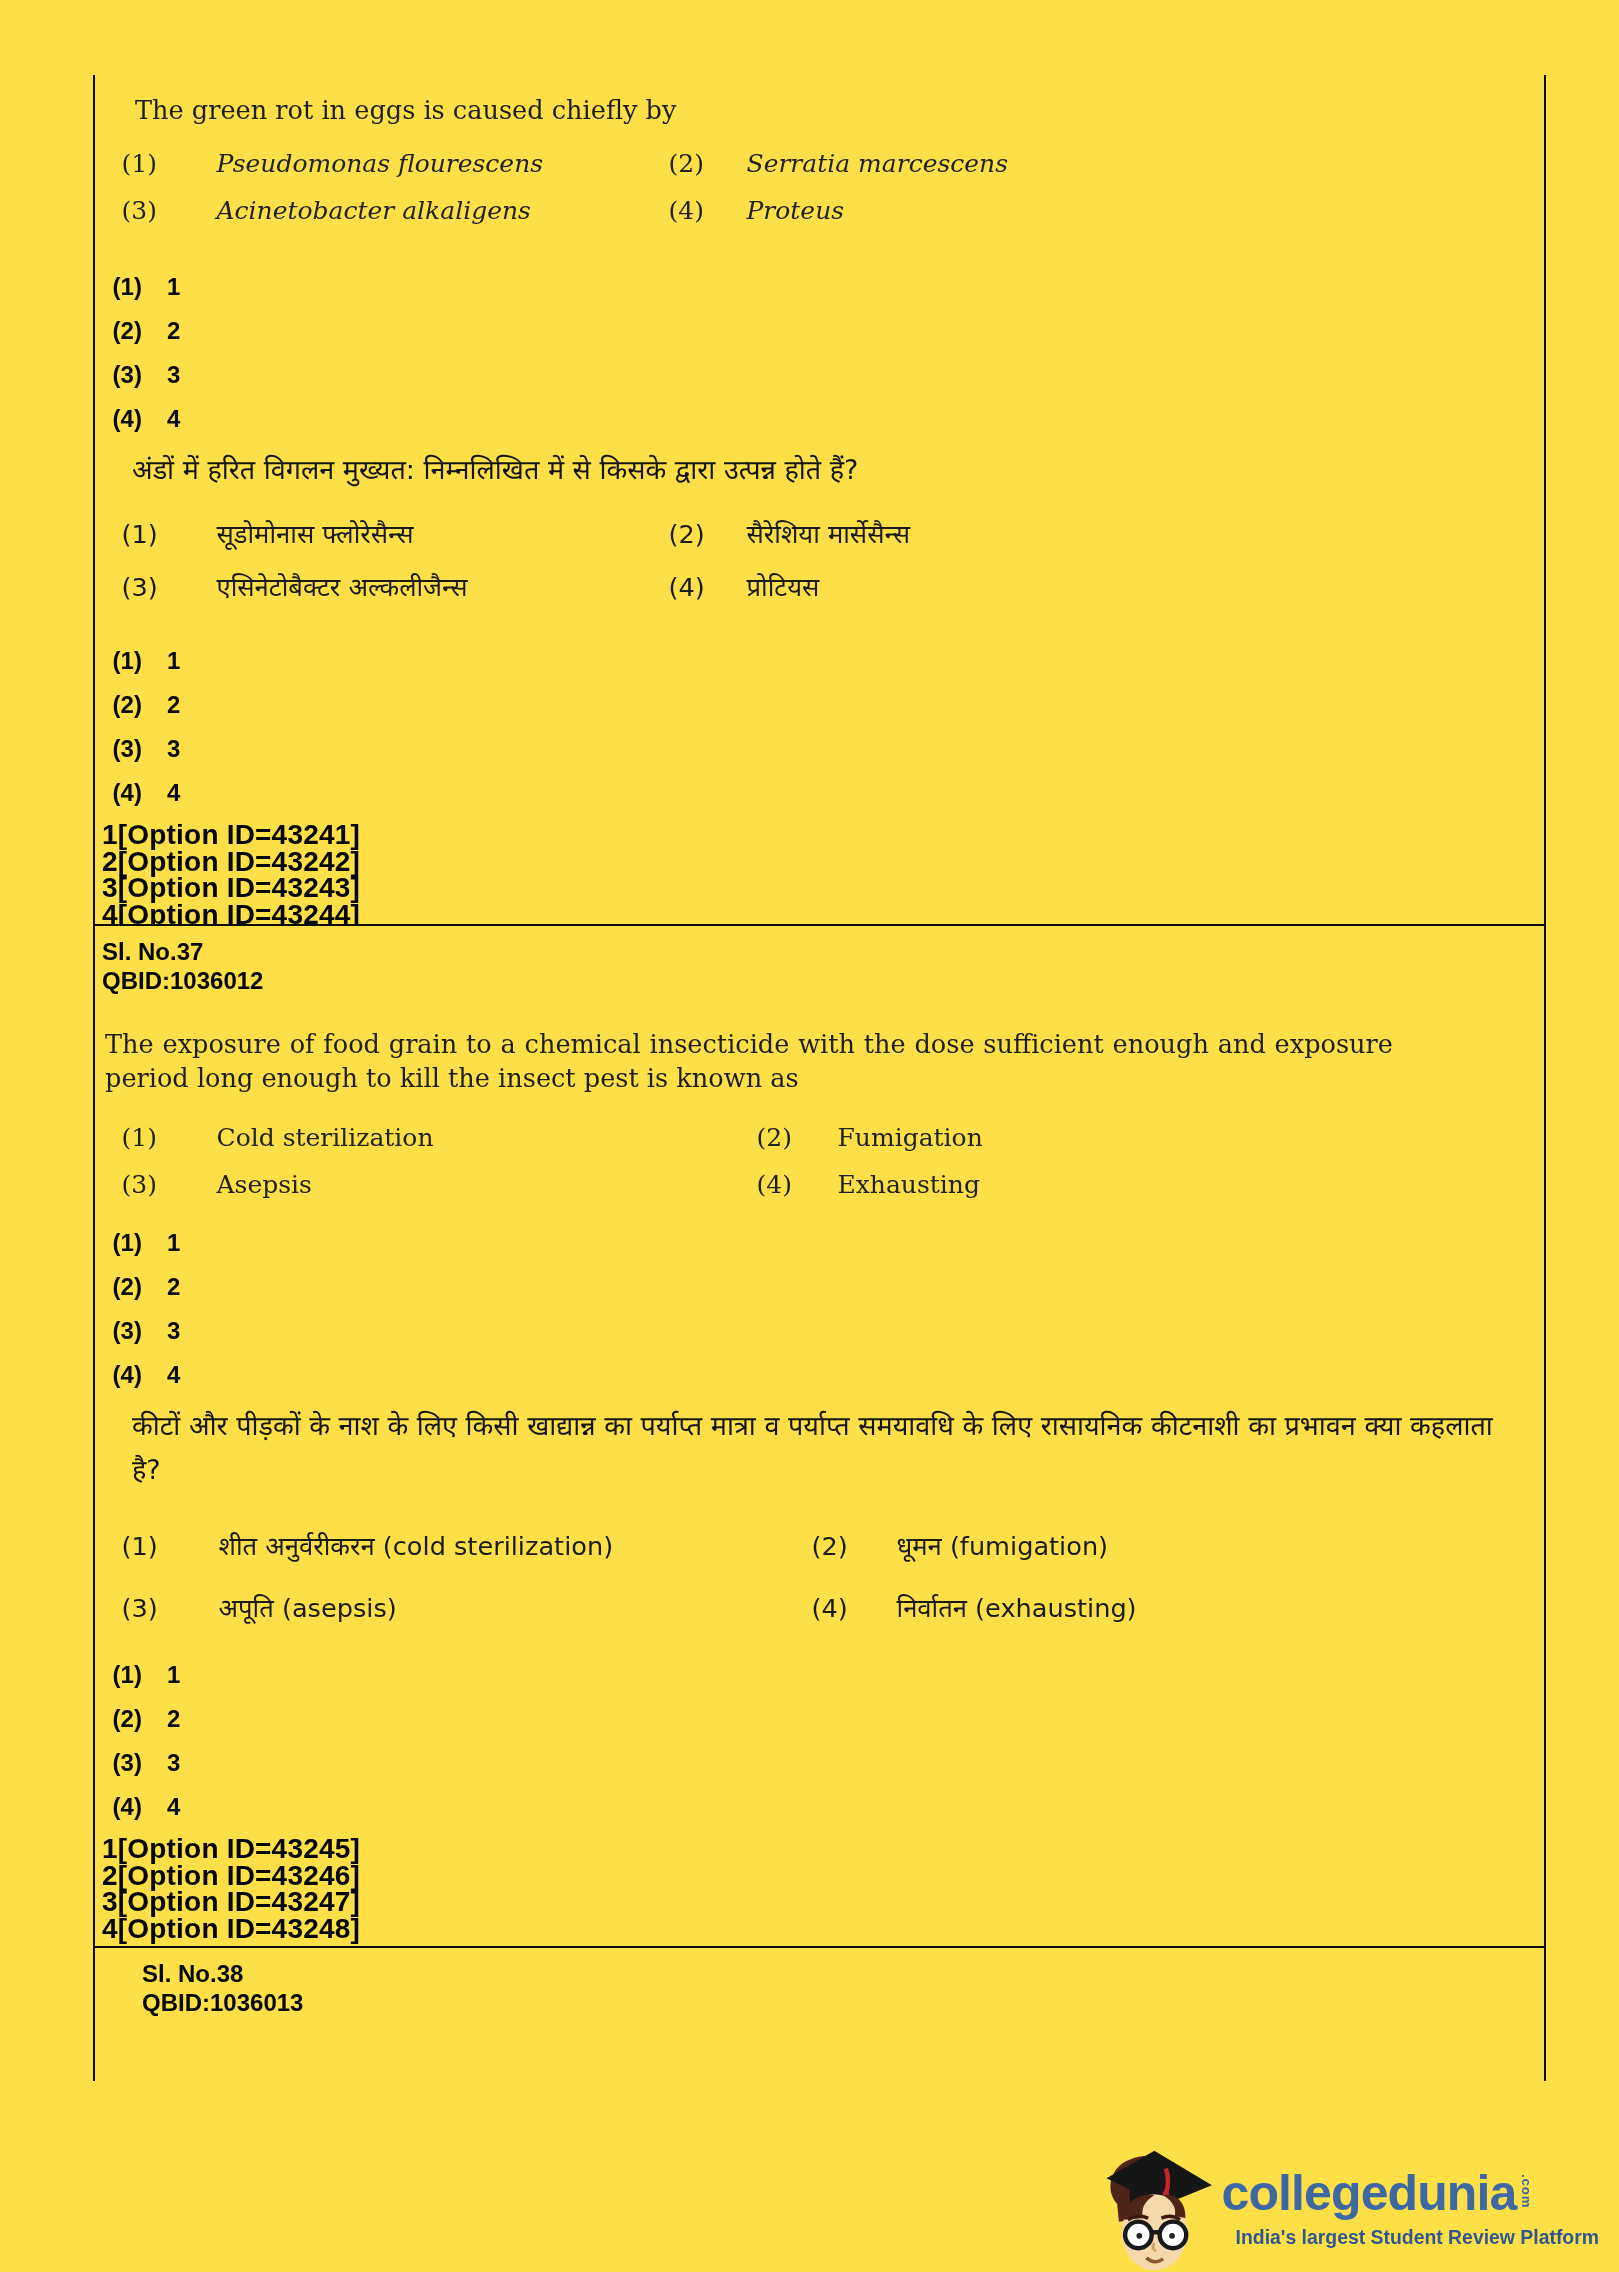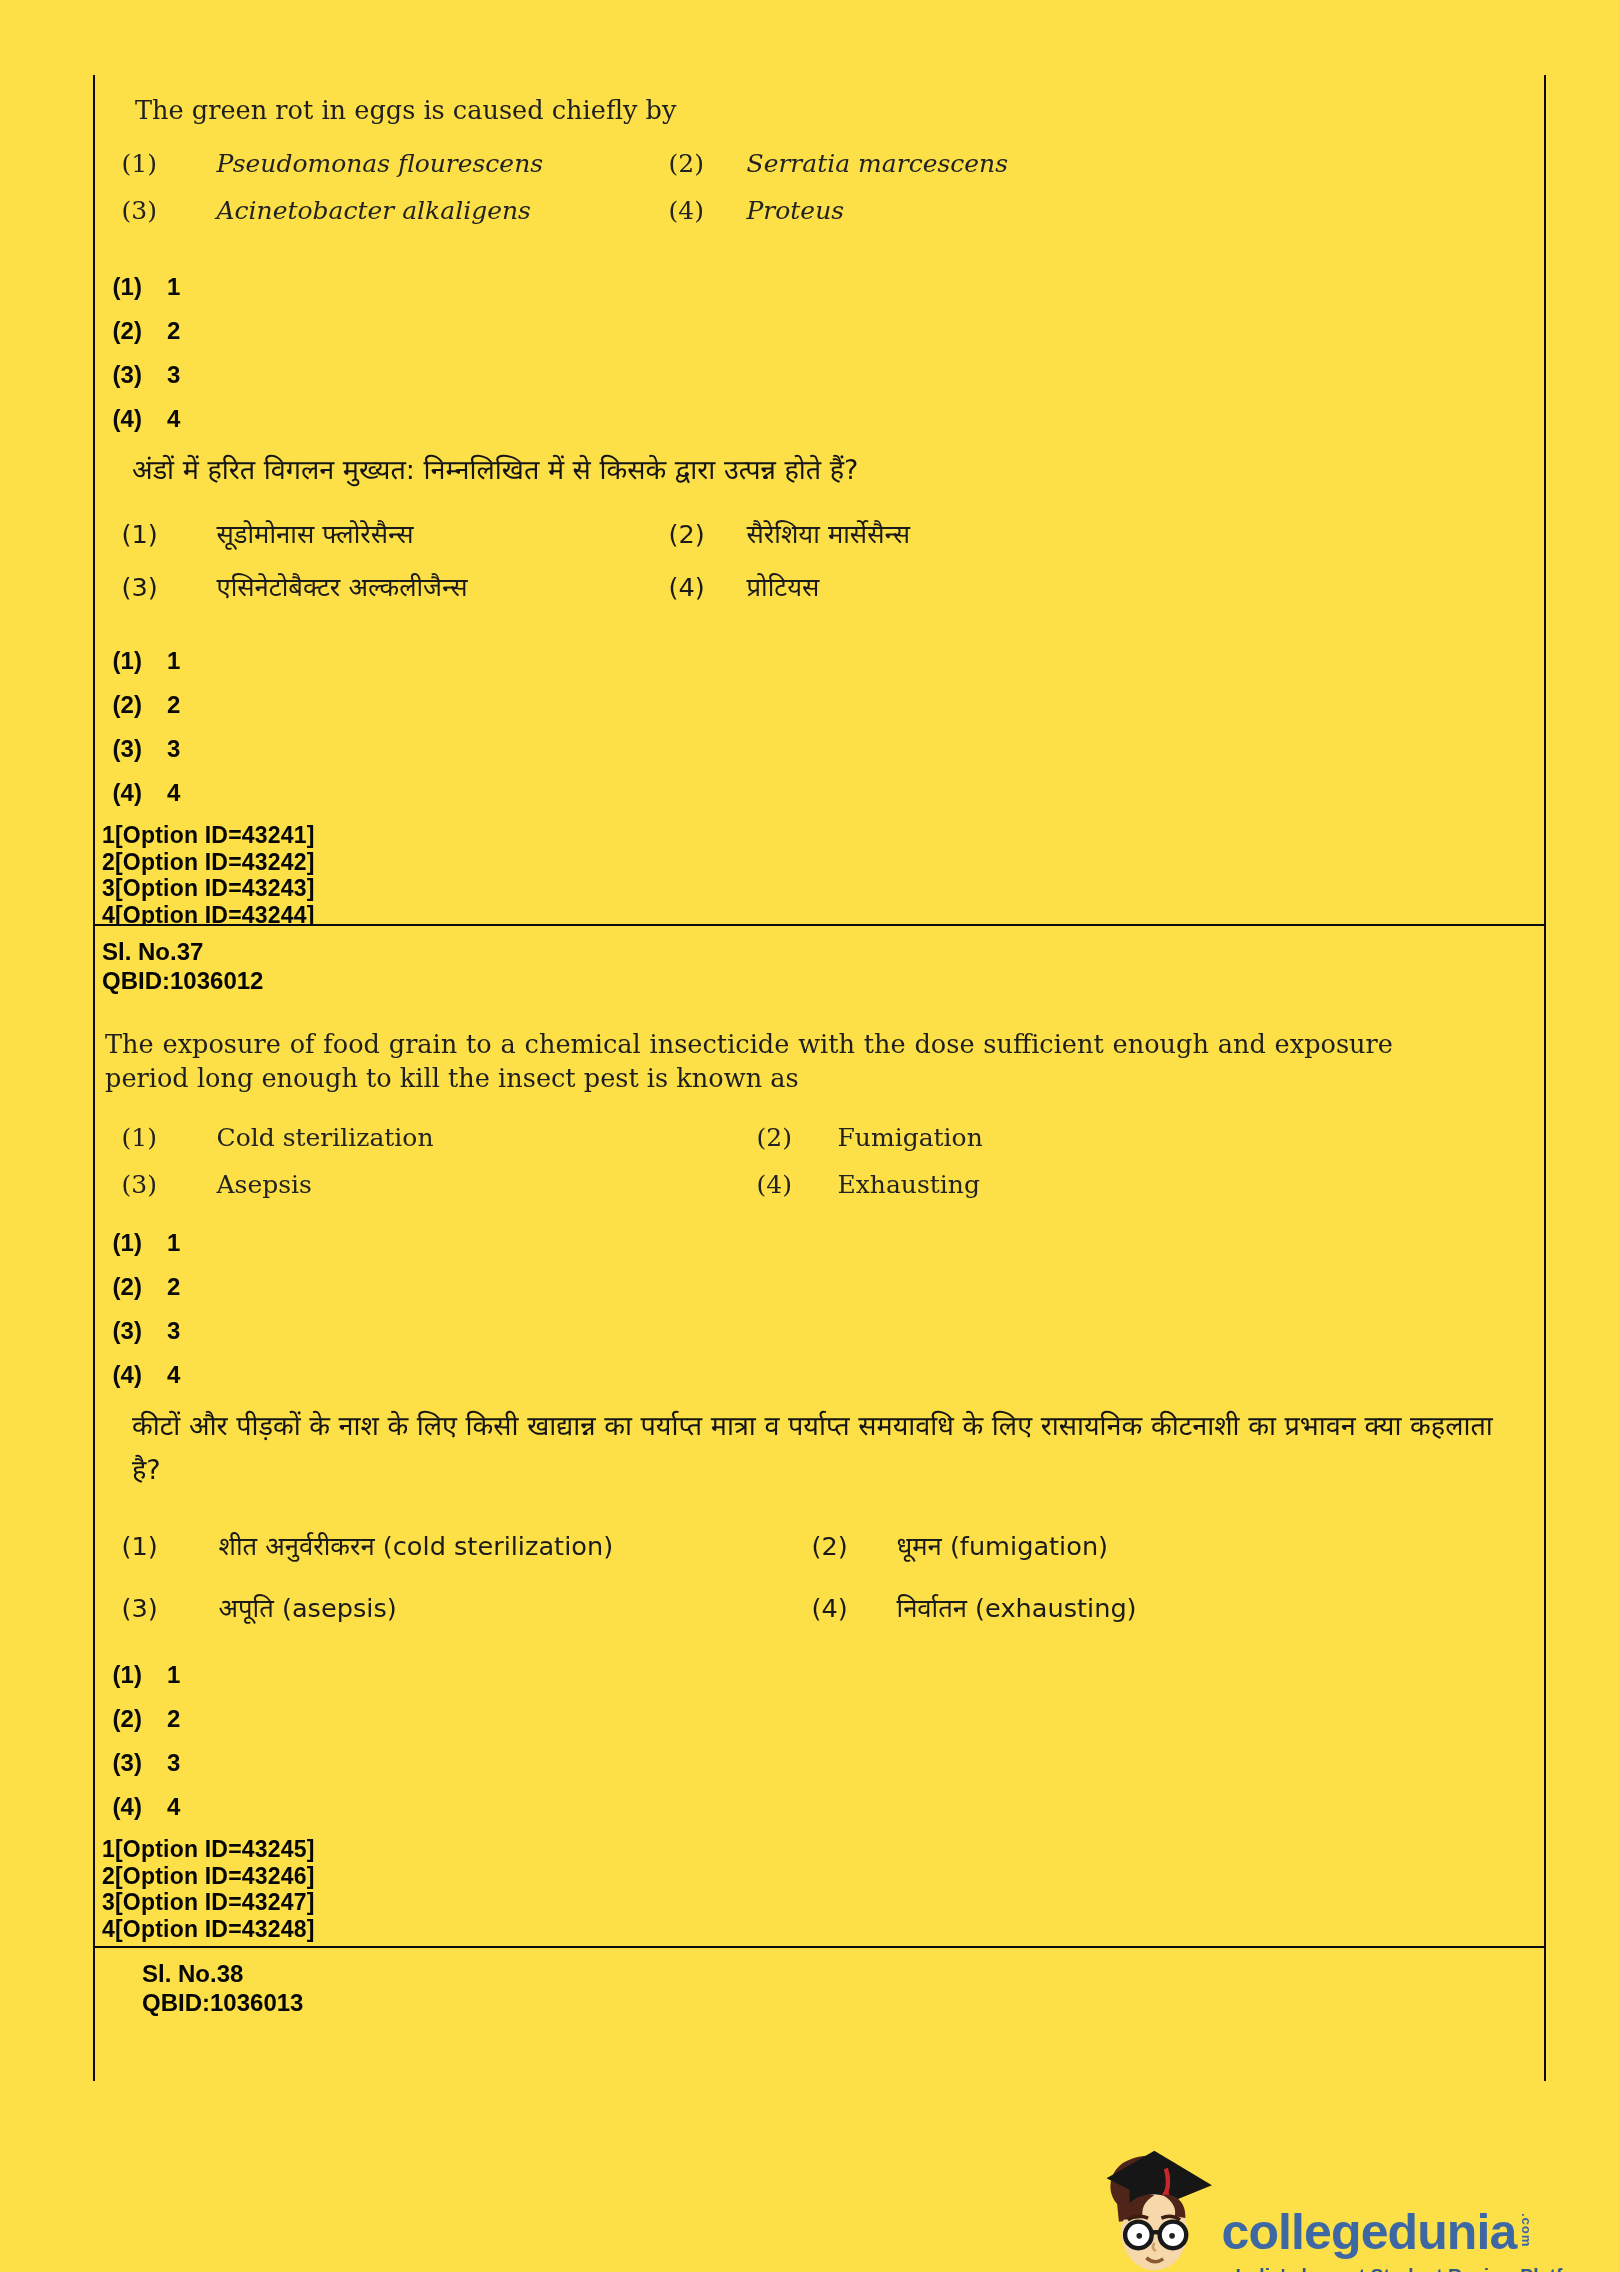--- a/index.html
+++ b/index.html
@@ -77,21 +77,21 @@
     font-weight: bold;
     font-size: 24px;
     color: #0a0a0a;
   }
   .bold-list .bl-row { display: flex; gap: 25px; margin-bottom: 15px; line-height: 29px; }
 
   .ids-block {
     margin-left: 7px;
     font-family: "Liberation Sans", sans-serif;
     font-weight: bold;
-    font-size: 23px;
+    font-size: 28px;
     line-height: 26.5px;
     color: #060606;
     letter-spacing: 0.2px;
   }
 
   .hdr-block {
     margin: 10.6px 0 0 7px;
     font-family: "Liberation Sans", sans-serif;
     font-weight: bold;
     font-size: 24px;
@@ -114,21 +114,21 @@
   
   .branding {
     position: absolute;
     right: 21px; bottom: 0;
     height: 124px;
     display: flex;
     align-items: flex-start;
   }
   .mascot { width: 116px; height: 124px; flex: 0 0 auto; margin-right: 7px; }
   .brand-text-wrap { padding-top: 19.4px; }
-  .brand-line { display: flex; align-items: flex-start; margin-top: 39px; }
+  .brand-line { display: flex; align-items: flex-start; }
   .brand-name {
     font-family: "Liberation Sans", sans-serif;
     font-weight: bold;
     font-size: 50px;
     line-height: 51px;
     letter-spacing: -0.9px;
     color: #3e68a4;
   }
   .brand-domain {
     writing-mode: vertical-rl;

